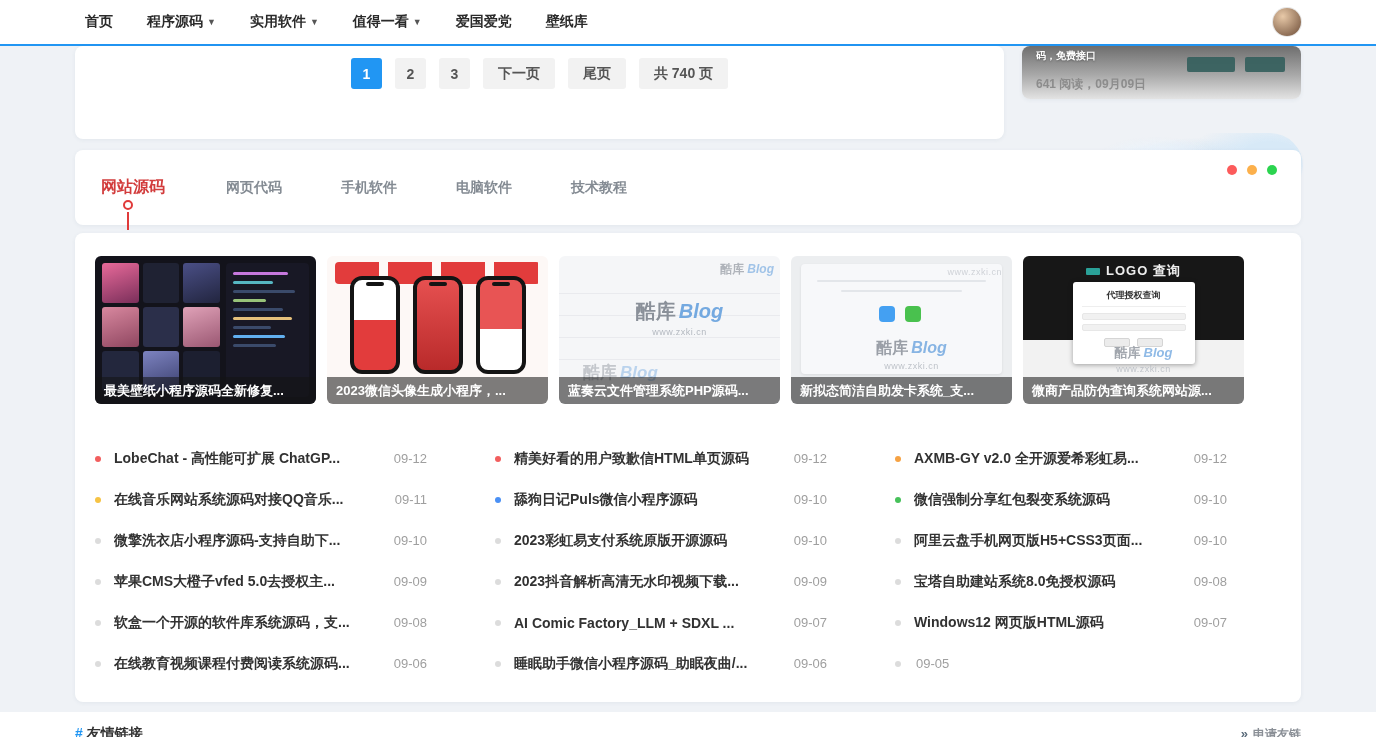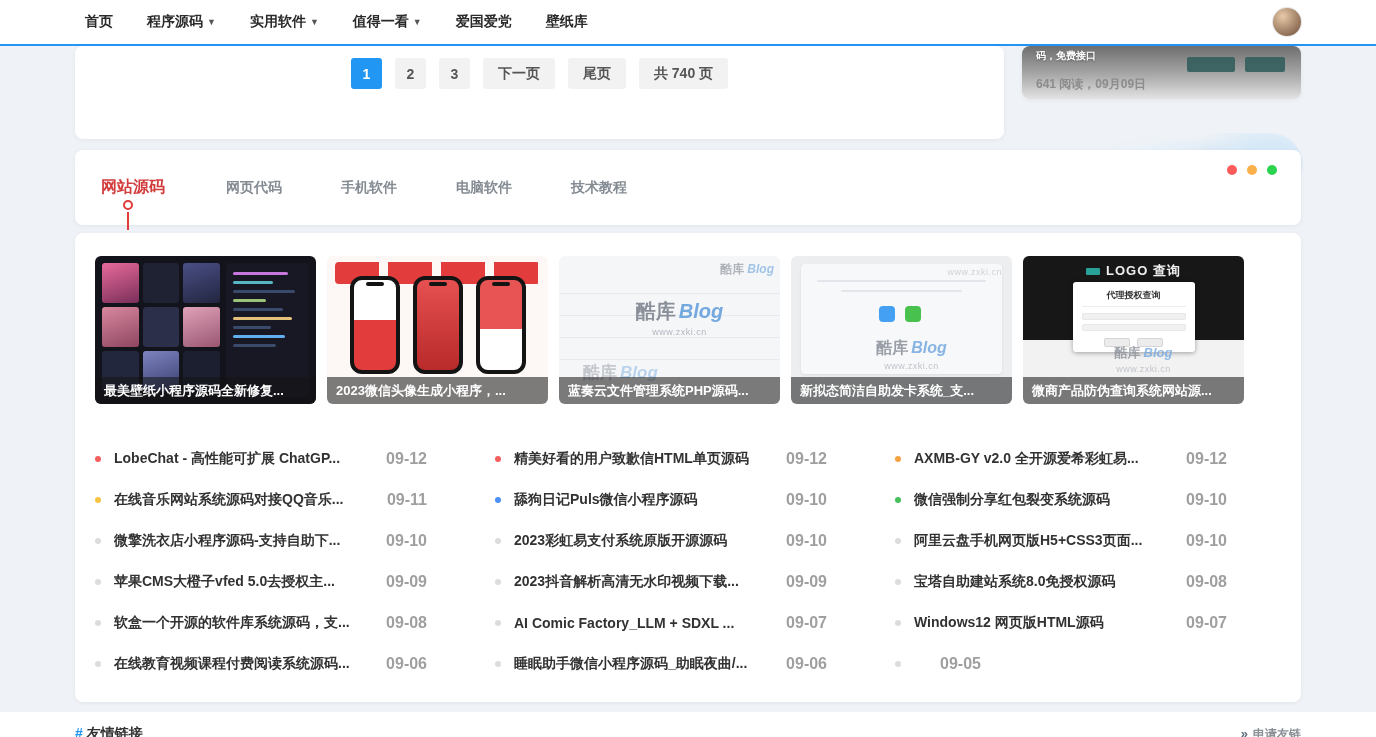--- a/index.html
+++ b/index.html
@@ -121,33 +121,33 @@
   .t4-ico.q { left: 88px; background: #44a0f2; }
   .t4-ico.w { left: 114px; background: #49c14e; }
   .t4 .wm.main { left: 0; right: 0; top: 82px; font-size: 16px; opacity: .85; }
   .t4 .wm.tr { right: 10px; top: 10px; font-size: 10px; opacity: .6; }
 
   
   .t5 { background: #f2f2f2; }
   .t5-top { position: absolute; top: 0; left: 0; right: 0; height: 84px; background: #171717; }
   .t5-nav { position: absolute; top: 6px; left: 0; right: 0; text-align: center; color: #eee; font-size: 13px; letter-spacing: 1px; font-weight: bold; }
   .t5-nav::before { content: ""; display: inline-block; width: 14px; height: 7px; background: #2aa198; margin-right: 6px; border-radius: 1px; }
-  .t5-panel { position: absolute; top: 26px; left: 50%; transform: translateX(-50%); width: 122px; background: #fff; border-radius: 3px; box-shadow: 0 1px 5px rgba(0,0,0,.35); padding: 7px 9px 5px; text-align: center; }
+  .t5-panel { position: absolute; top: 26px; left: 50%; transform: translateX(-50%); width: 122px; background: #fff; border-radius: 3px; box-shadow: 0 1px 5px rgba(0,0,0,.35); padding: 7px 9px 17px; text-align: center; }
   .t5-panel .pt { font-size: 9px; color: #333; font-weight: bold; border-bottom: 1px solid #eee; padding-bottom: 4px; margin-bottom: 6px; }
   .t5-panel .fline { height: 7px; background: #f1f1f1; border: 1px solid #e7e7e7; border-radius: 2px; margin: 4px 0; }
   .t5-panel .btns { display: flex; gap: 7px; justify-content: center; margin-top: 7px; }
   .t5-panel .btns i { width: 26px; height: 9px; background: #ececec; border: 1px solid #d5d5d5; border-radius: 2px; display: block; }
   .t5 .wm.bottom { left: 0; right: 0; bottom: 30px; font-size: 13px; opacity: .8; }
 
   
   .articles { display: grid; grid-template-columns: repeat(3, 1fr); column-gap: 68px; margin-top: 34px; padding-right: 54px; }
   .article-row { display: flex; align-items: center; height: 41px; cursor: pointer; }
   .dot { width: 6px; height: 6px; border-radius: 50%; flex: none; margin-right: 13px; background: #dcdcdc; }
   .a-title { flex: 1; font-size: 14px; font-weight: bold; color: #323232; white-space: nowrap; overflow: hidden; text-overflow: ellipsis; }
-  .a-date { margin-left: 26px; font-size: 16px; font-weight: bold; color: #9f9f9f; flex: none; }
+  .a-date { margin-left: 2px; font-size: 13px; font-weight: normal; color: #9f9f9f; flex: none; }
 
   
   .footer-strip { margin-top: 10px; background: #fff; padding: 13px 0 14px; }
   .footer-inner { display: flex; justify-content: space-between; align-items: center; }
   .f-left { font-size: 14px; font-weight: bold; color: #333; }
   .f-left .hash { color: #2196f3; margin-right: 4px; }
   .apply { font-size: 12px; color: #8a8f96; text-decoration: none; font-weight: bold; cursor: pointer; }
   .apply .ico { color: #5a6b7a; margin-right: 5px; font-size: 13px; }
 </style>
 </head>

